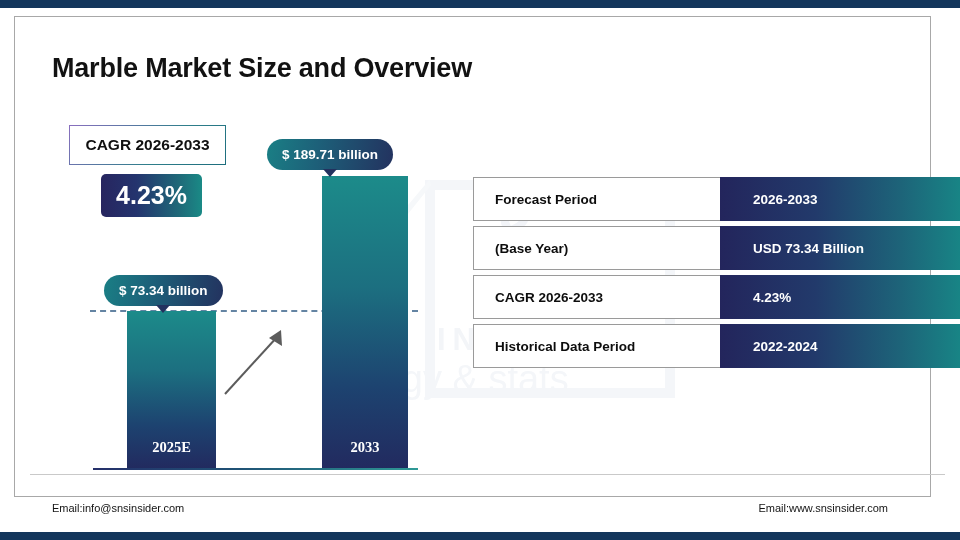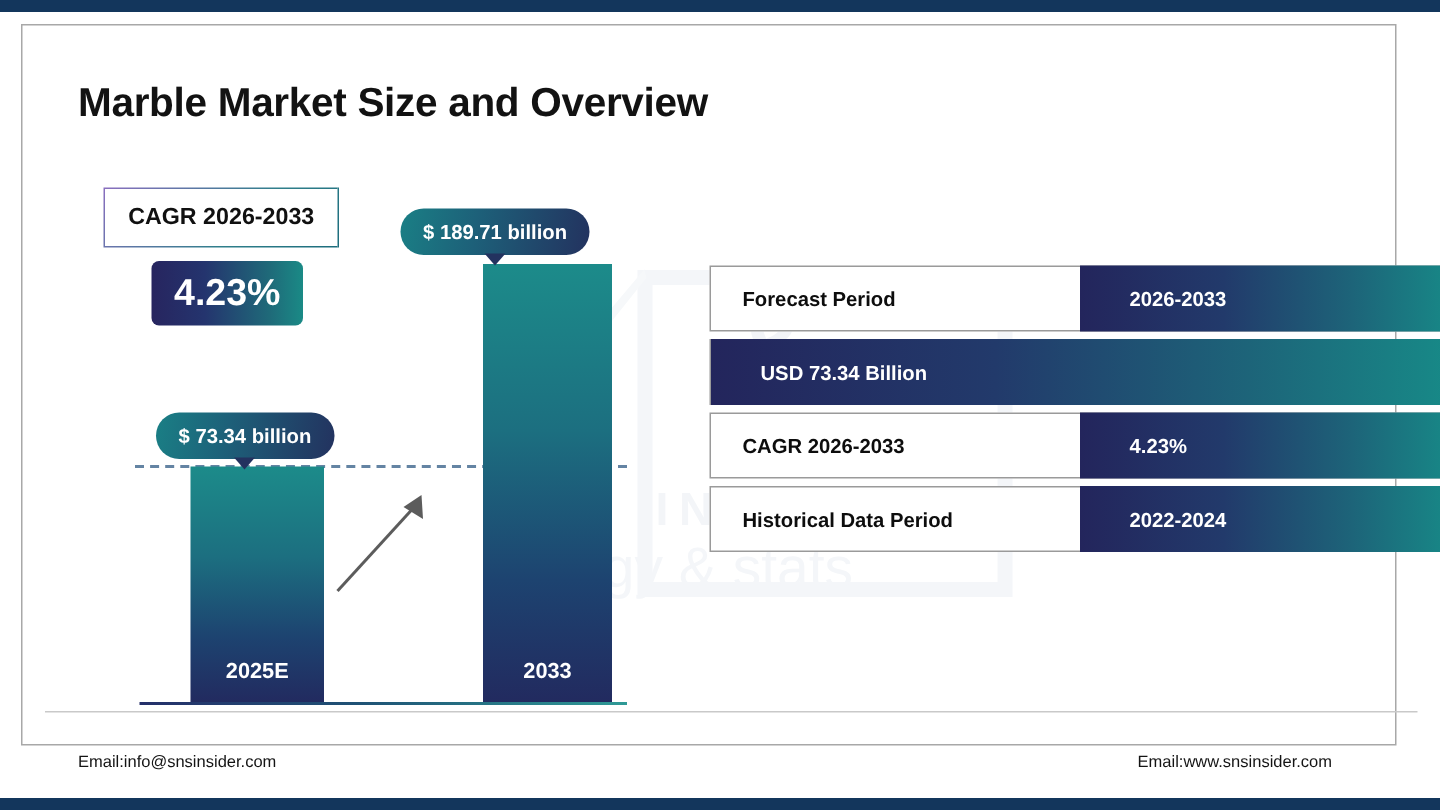--- a/index.html
+++ b/index.html
@@ -173,20 +173,21 @@
     margin-left: 32px;
   }
   .bar-label {
     position: absolute;
     width: 100%;
     bottom: 13px;
     text-align: center;
     font-size: 14.5px;
     font-weight: bold;
     color: #ffffff;
+    font-family: Liberation Serif, serif;
   }
   .axis {
     position: absolute;
     left: 78px;
     top: 451px;
     width: 325px;
     height: 2px;
     background: linear-gradient(90deg, #25306a 0%, #1f5275 45%, #2f9a96 100%);
   }
   .dashline {
@@ -355,20 +356,21 @@
         <span>$ 73.34 billion</span>
       </div>
     </div>
 
     <div class="tbl">
       <div class="trow">
         <div class="tlabel">Forecast Period</div>
         <div class="tvalue">2026-2033</div>
       </div>
       <div class="trow">
+        <div class="tlabel">(Base Year)</div>
         <div class="tvalue">USD 73.34 Billion</div>
       </div>
       <div class="trow">
         <div class="tlabel">CAGR 2026-2033</div>
         <div class="tvalue">4.23%</div>
       </div>
       <div class="trow">
         <div class="tlabel">Historical Data Period</div>
         <div class="tvalue">2022-2024</div>
       </div>

